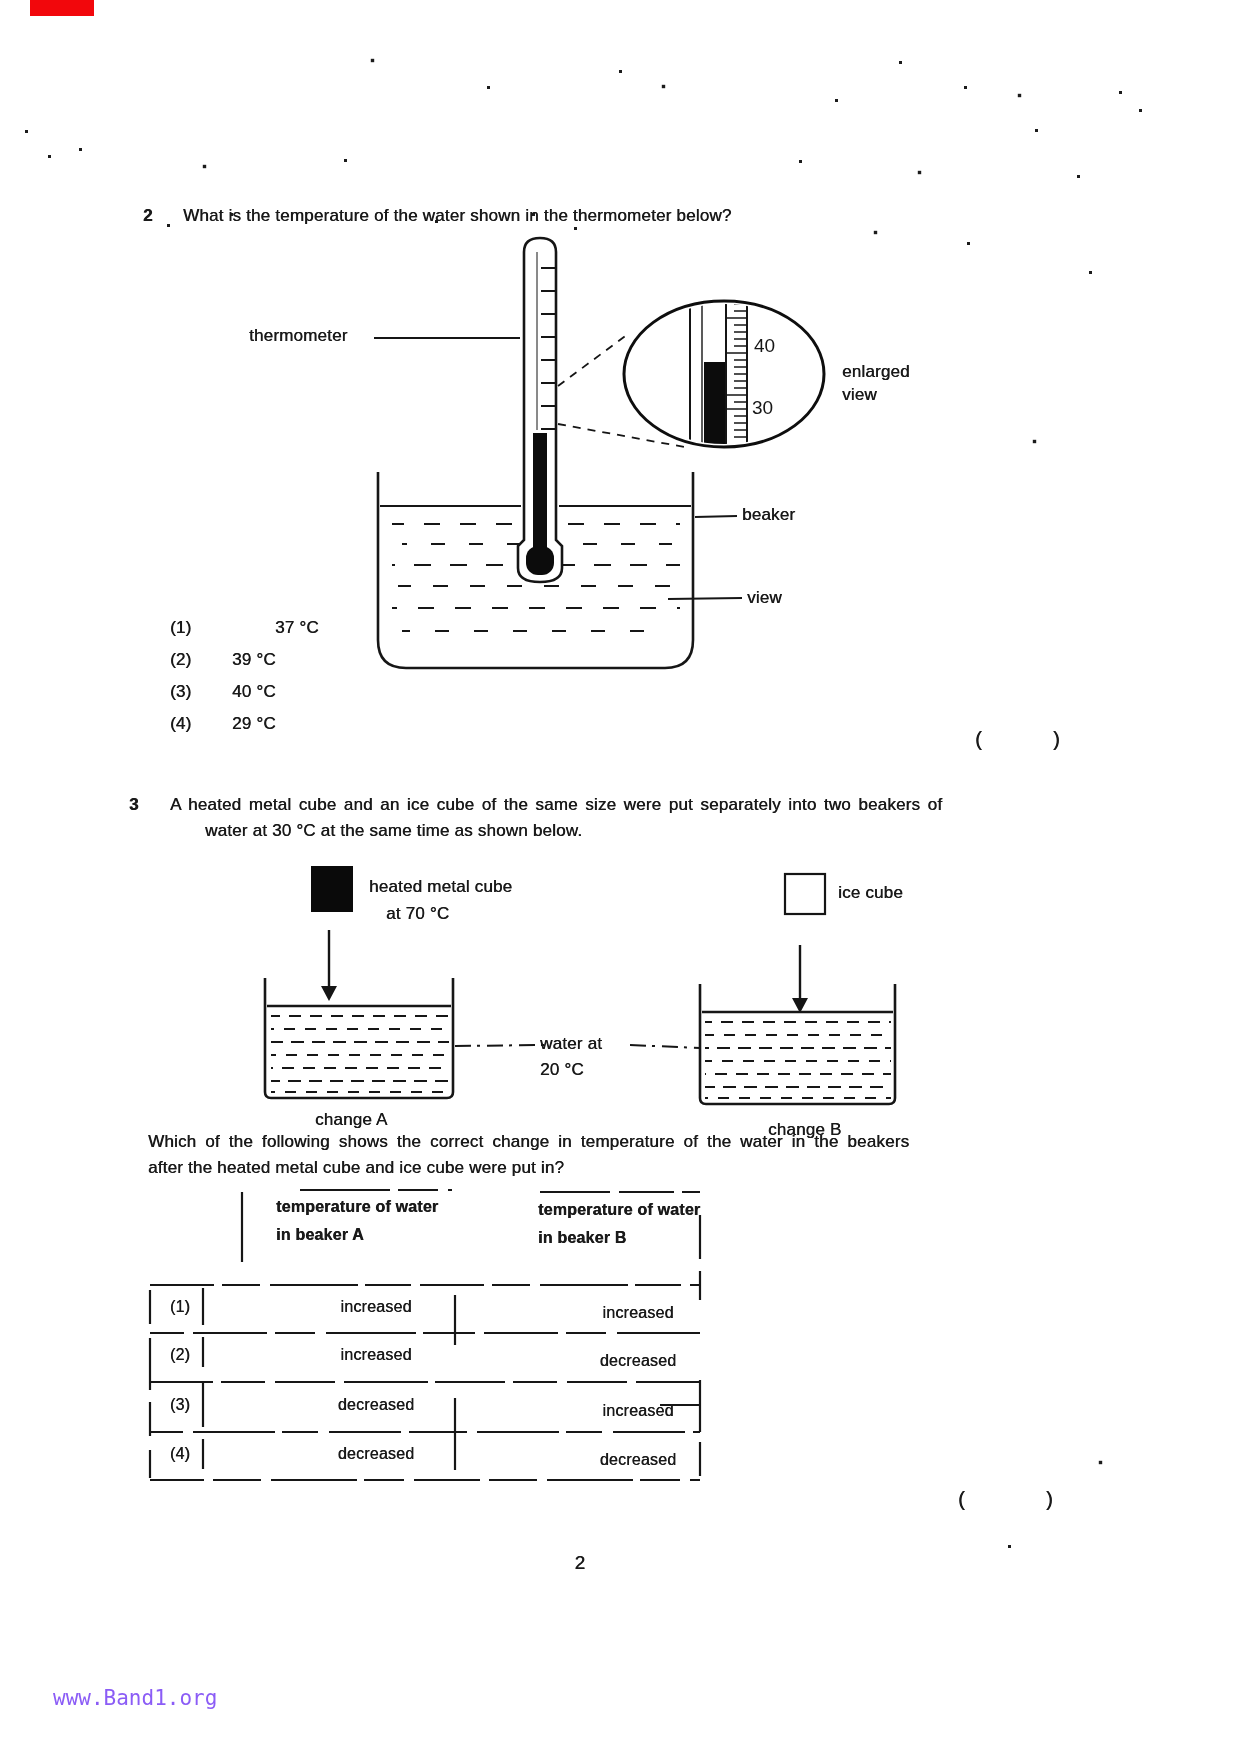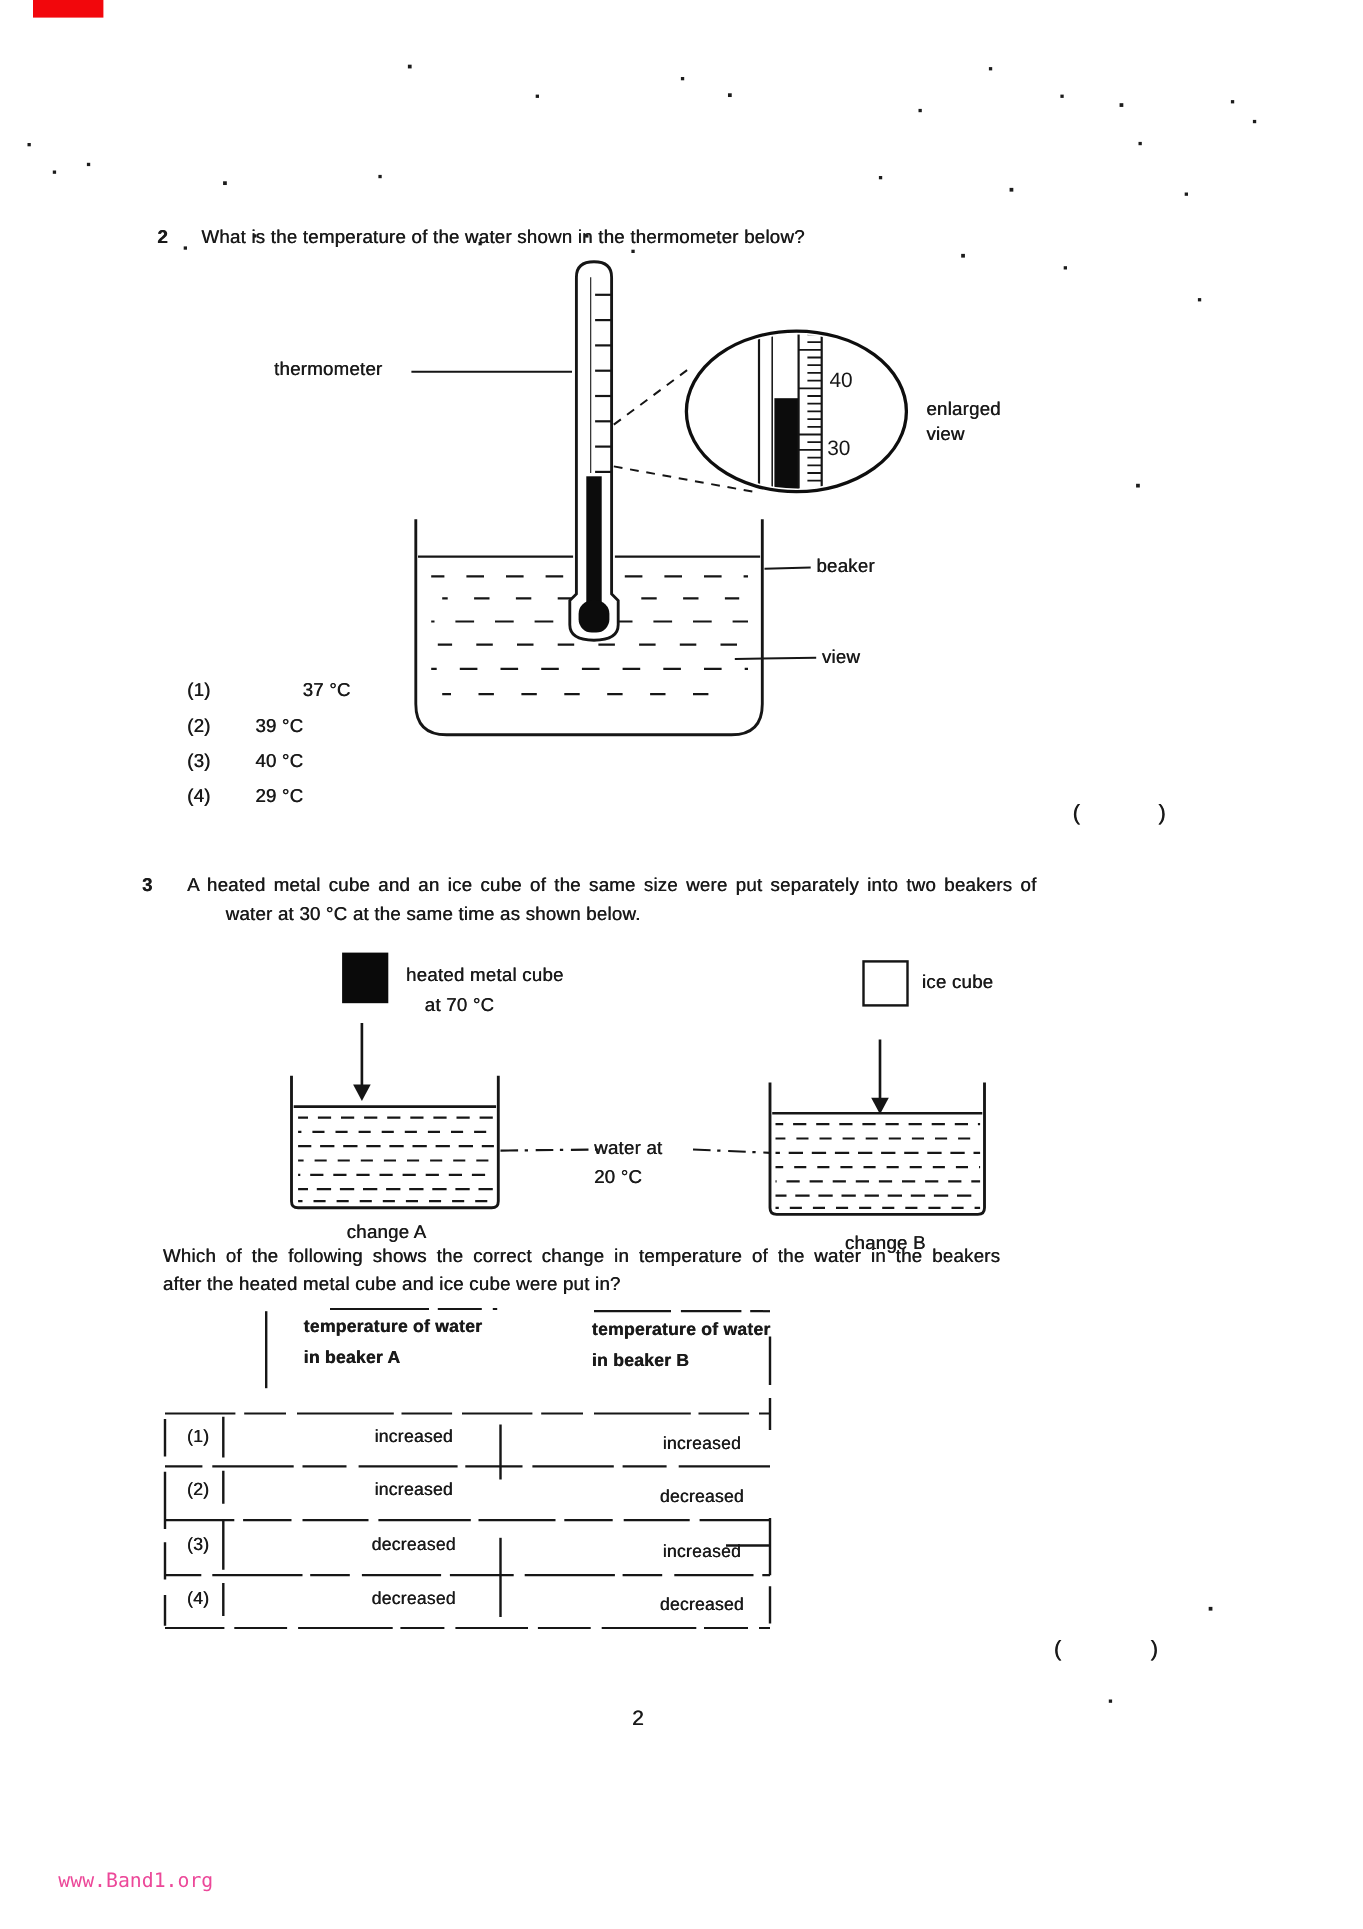--- a/index.html
+++ b/index.html
@@ -15,21 +15,21 @@
   .opt-num{font-size:17px;}
   .opt-val{font-size:17px;}
   .paren{font-size:20px;letter-spacing:0;}
   .tbl-h{font-weight:bold;font-size:16px;text-align:left;}
   .tbl-c{font-size:16px;text-align:center;}
   .wrap2{line-height:23px;}
   .center{text-align:left;}
   svg{position:absolute;left:0;top:0;}
   svg text{font-family:"Liberation Sans", sans-serif;fill:#161616;}
   #red-mark{left:30px;top:0;width:64px;height:16px;background:#f2070c;}
-  #watermark{left:53px;top:1686px;font-family:"DejaVu Sans Mono", monospace;font-size:18px;color:#ec4899;margin-top:13px;}
+  #watermark{left:53px;top:1686px;font-family:"DejaVu Sans Mono", monospace;font-size:21px;color:#8b5cf6;}
   #page-num{left:560px;top:1552px;width:40px;text-align:center;font-size:19px;}
   .specks{left:0;top:0;width:1px;height:1px;background:transparent;
     box-shadow:372px 60px 0 1.2px #1c1c1c,488px 87px 0 1px #1c1c1c,620px 71px 0 1px #1c1c1c,
     663px 86px 0 1.2px #1c1c1c,836px 100px 0 1px #1c1c1c,1019px 95px 0 1.2px #1c1c1c,
     1036px 130px 0 1px #1c1c1c,49px 156px 0 1px #1c1c1c,204px 166px 0 1.2px #1c1c1c,
     345px 160px 0 1px #1c1c1c,800px 161px 0 1px #1c1c1c,919px 172px 0 1.2px #1c1c1c,
     1078px 176px 0 1px #1c1c1c,26px 131px 0 1px #1c1c1c,231px 214px 0 1px #1c1c1c,
     875px 232px 0 1.2px #1c1c1c,968px 243px 0 1px #1c1c1c,1090px 272px 0 1px #1c1c1c,
     1120px 92px 0 1px #1c1c1c,965px 87px 0 1px #1c1c1c,575px 228px 0 1px #1c1c1c,
     1034px 441px 0 1.2px #1c1c1c,168px 225px 0 1px #1c1c1c,80px 149px 0 1px #1c1c1c,

